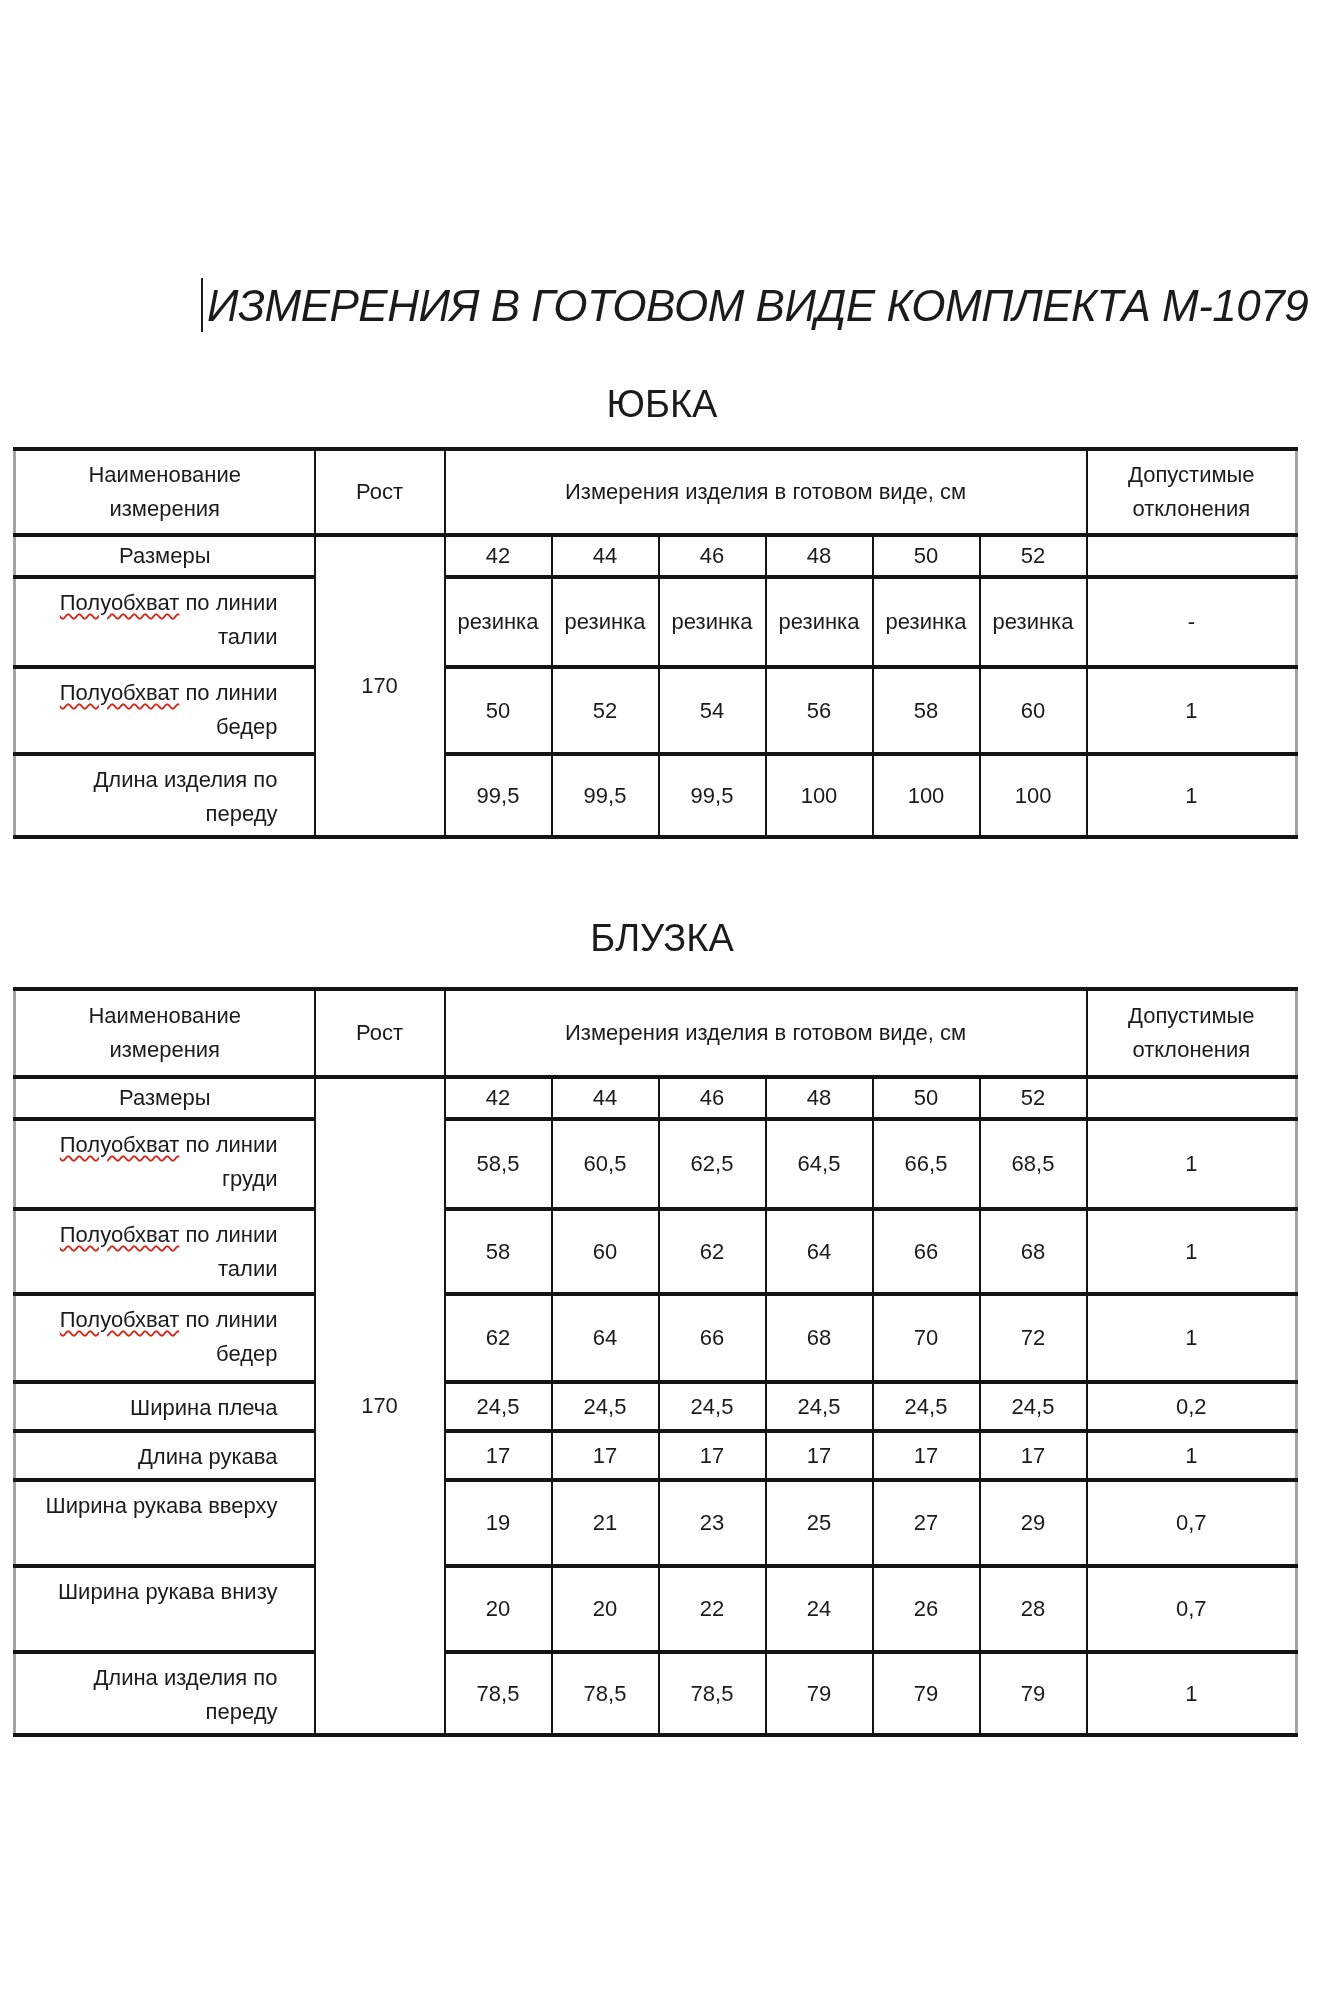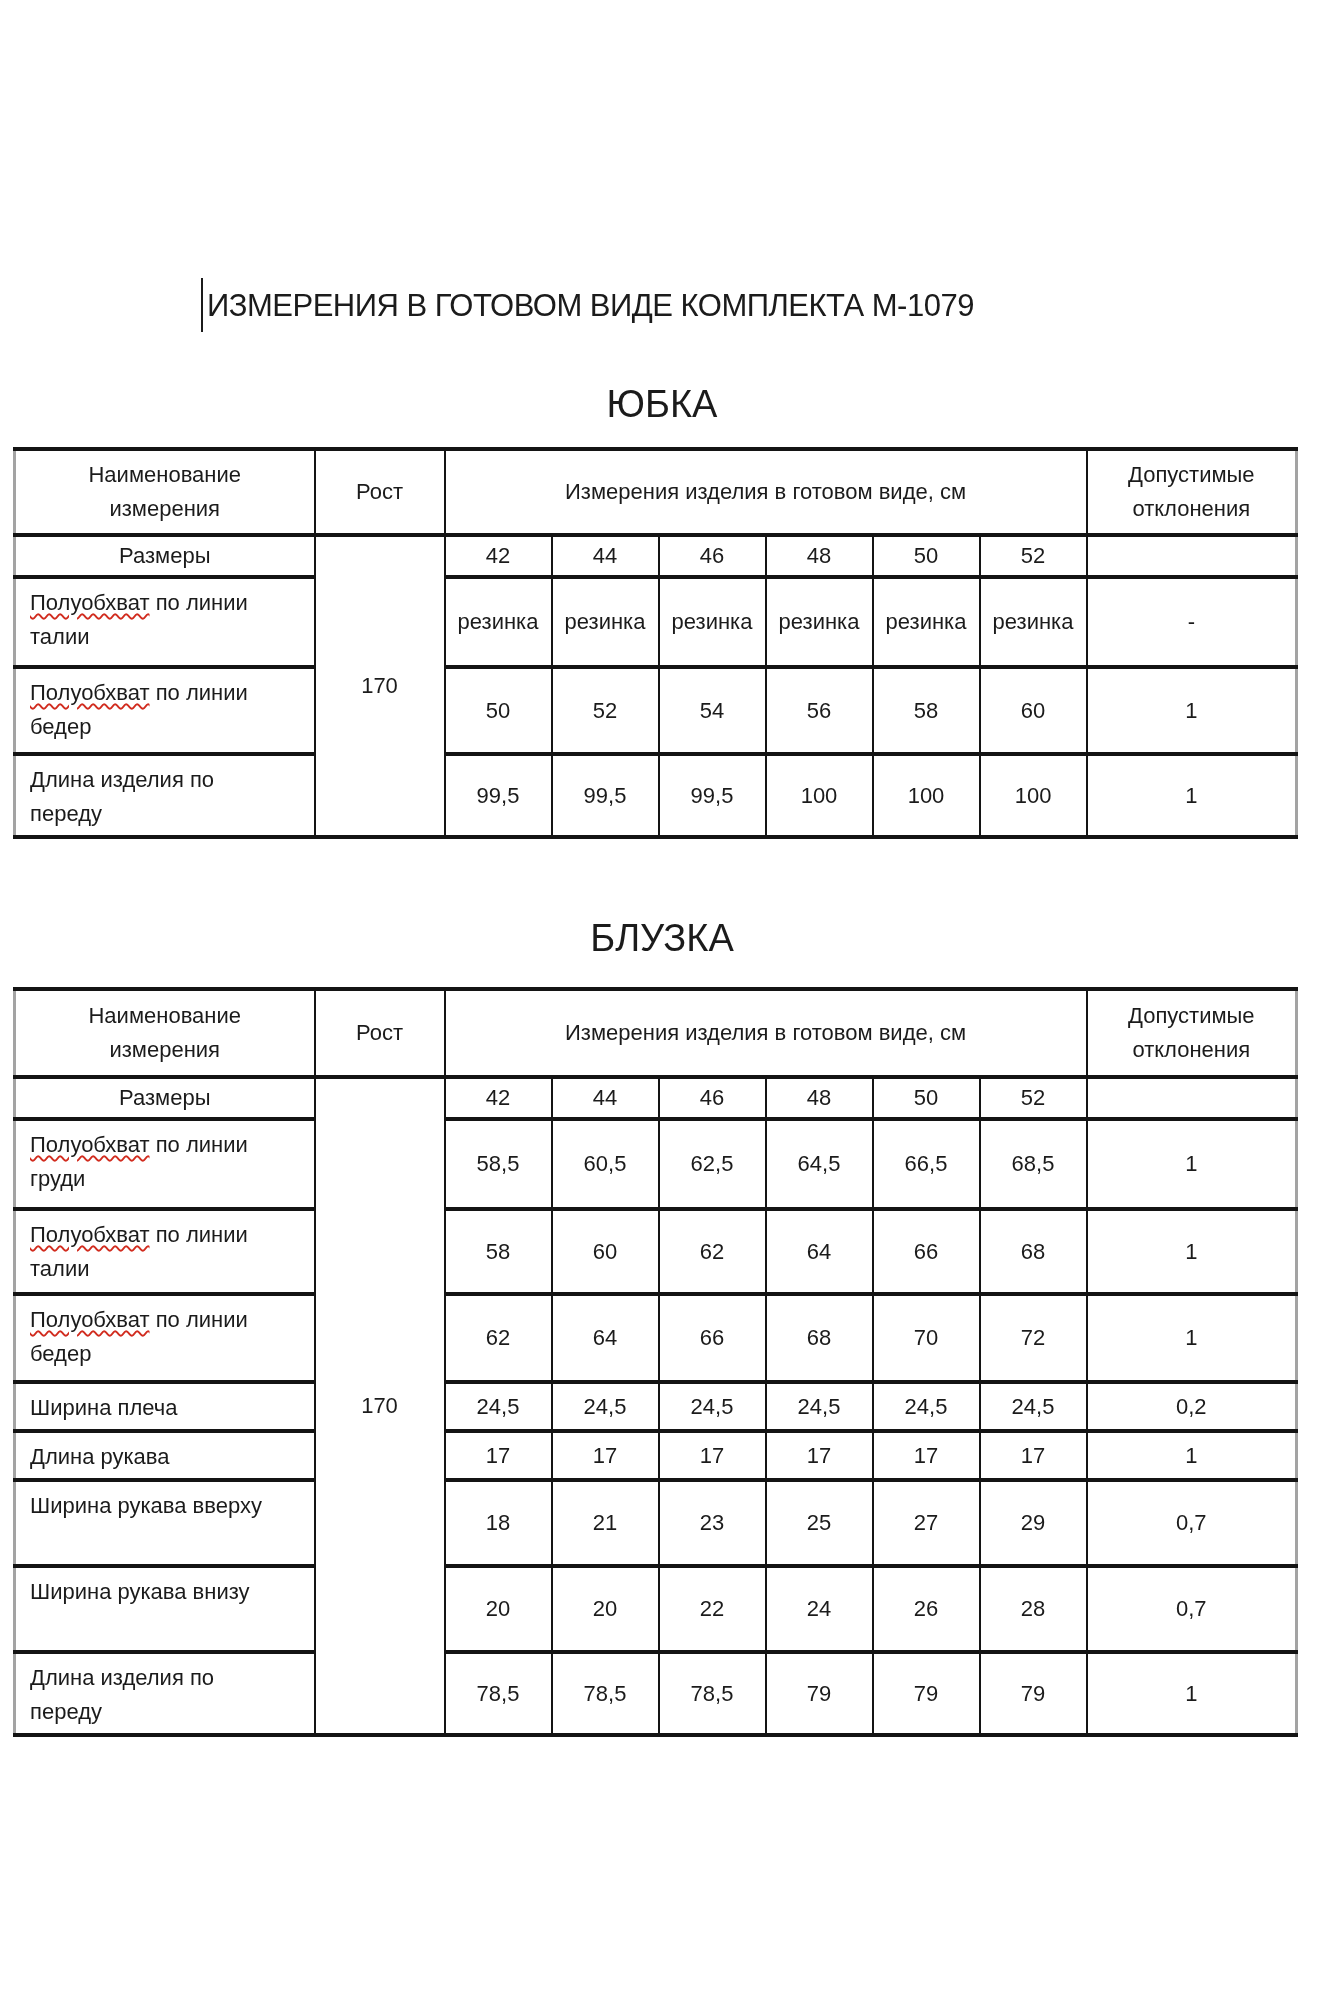--- a/index.html
+++ b/index.html
@@ -3,35 +3,35 @@
 <meta charset="utf-8">
 <style>
   html,body{margin:0;padding:0}
   body{
     width:1333px;height:2000px;position:relative;background:#ffffff;
     font-family:"Liberation Sans",sans-serif;color:#1b1b1b;overflow:hidden;
   }
   .caret{position:absolute;left:201px;top:278px;width:2px;height:54px;background:#1b1b1b}
   .title{
     position:absolute;left:207px;top:283px;margin:0;
-    font-size:31px;line-height:46px;font-weight:400;white-space:nowrap;letter-spacing:-0.5px;
+    font-size:44px;line-height:46px;font-weight:400;white-space:nowrap;letter-spacing:-0.5px;font-style:italic;
   }
   .section{
     position:absolute;left:13px;width:1282px;margin:8px;text-align:center;
     font-size:38px;line-height:44px;font-weight:400;
   }
   .tbl-wrap{position:absolute;left:13px;width:1282px}
   table.meas{border-collapse:collapse;table-layout:fixed;width:100%;border:3px solid #a3a3a3}
   table.meas td{
     border:2px solid #141414;border-top-width:4px;border-bottom-width:4px;
     font-size:22px;line-height:34px;overflow:hidden;
   }
   td.h{text-align:center;vertical-align:middle;padding:4px 26px}
   td.hm{text-align:center;vertical-align:middle;padding:4px 16px}
-  td.lbl{text-align:left;vertical-align:top;padding:7px 36px 4px 14px}
+  td.lbl{text-align:right;vertical-align:top;padding:7px 36px 4px 14px}
   td.ctr{text-align:center;vertical-align:middle;padding:0 4px}
   .misspelled{
     text-decoration-line:underline;text-decoration-style:wavy;
     text-decoration-color:#d12b1e;text-decoration-thickness:2px;text-underline-offset:3px;
   }
 </style>
 </head>
 <body>
 
 <div>
@@ -181,21 +181,21 @@
             <td class="ctr">17</td>
             <td class="ctr">17</td>
             <td class="ctr">17</td>
             <td class="ctr">17</td>
             <td class="ctr">17</td>
             <td class="ctr">17</td>
             <td class="ctr">1</td>
           </tr>
           <tr style="height: 86px;">
             <td class="lbl"><span>Ширина рукава вверху</span></td>
-            <td class="ctr">18</td>
+            <td class="ctr">19</td>
             <td class="ctr">21</td>
             <td class="ctr">23</td>
             <td class="ctr">25</td>
             <td class="ctr">27</td>
             <td class="ctr">29</td>
             <td class="ctr">0,7</td>
           </tr>
           <tr style="height: 86px;">
             <td class="lbl"><span>Ширина рукава внизу</span></td>
             <td class="ctr">20</td>

